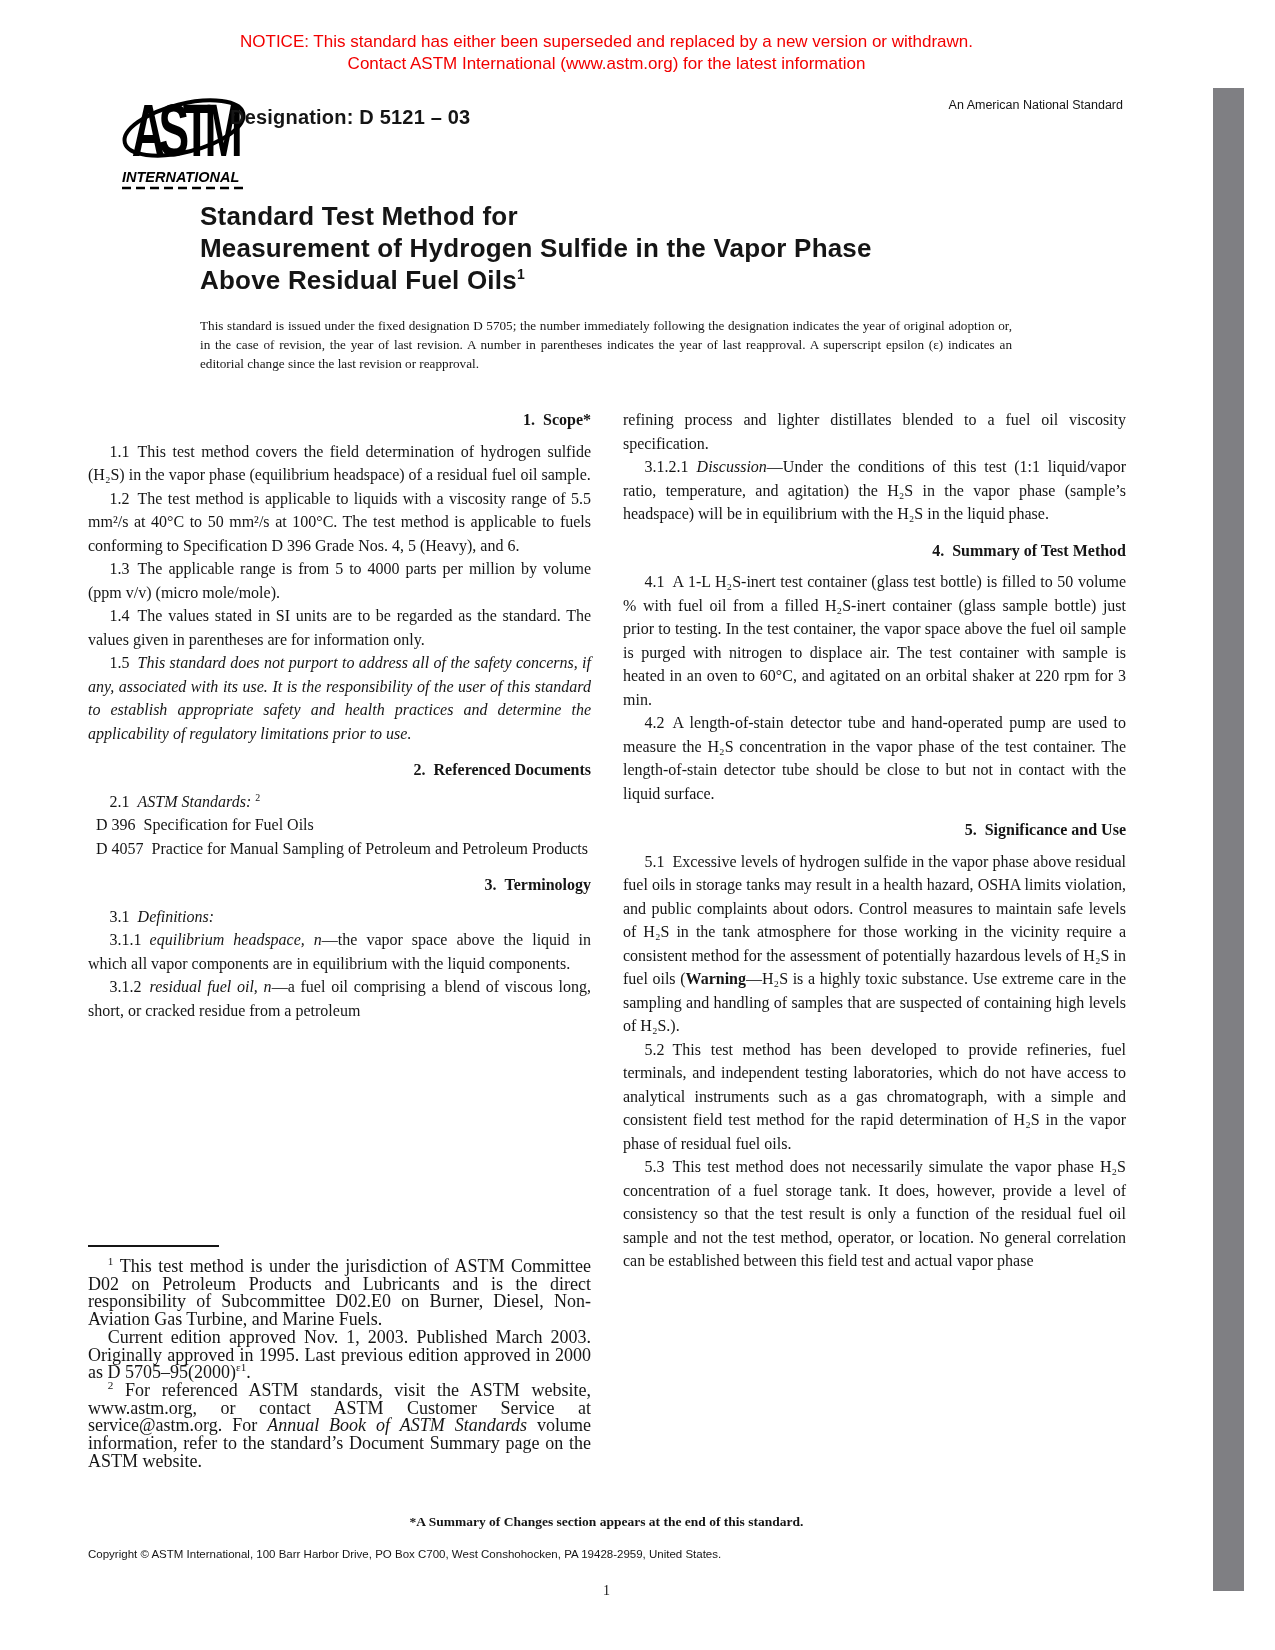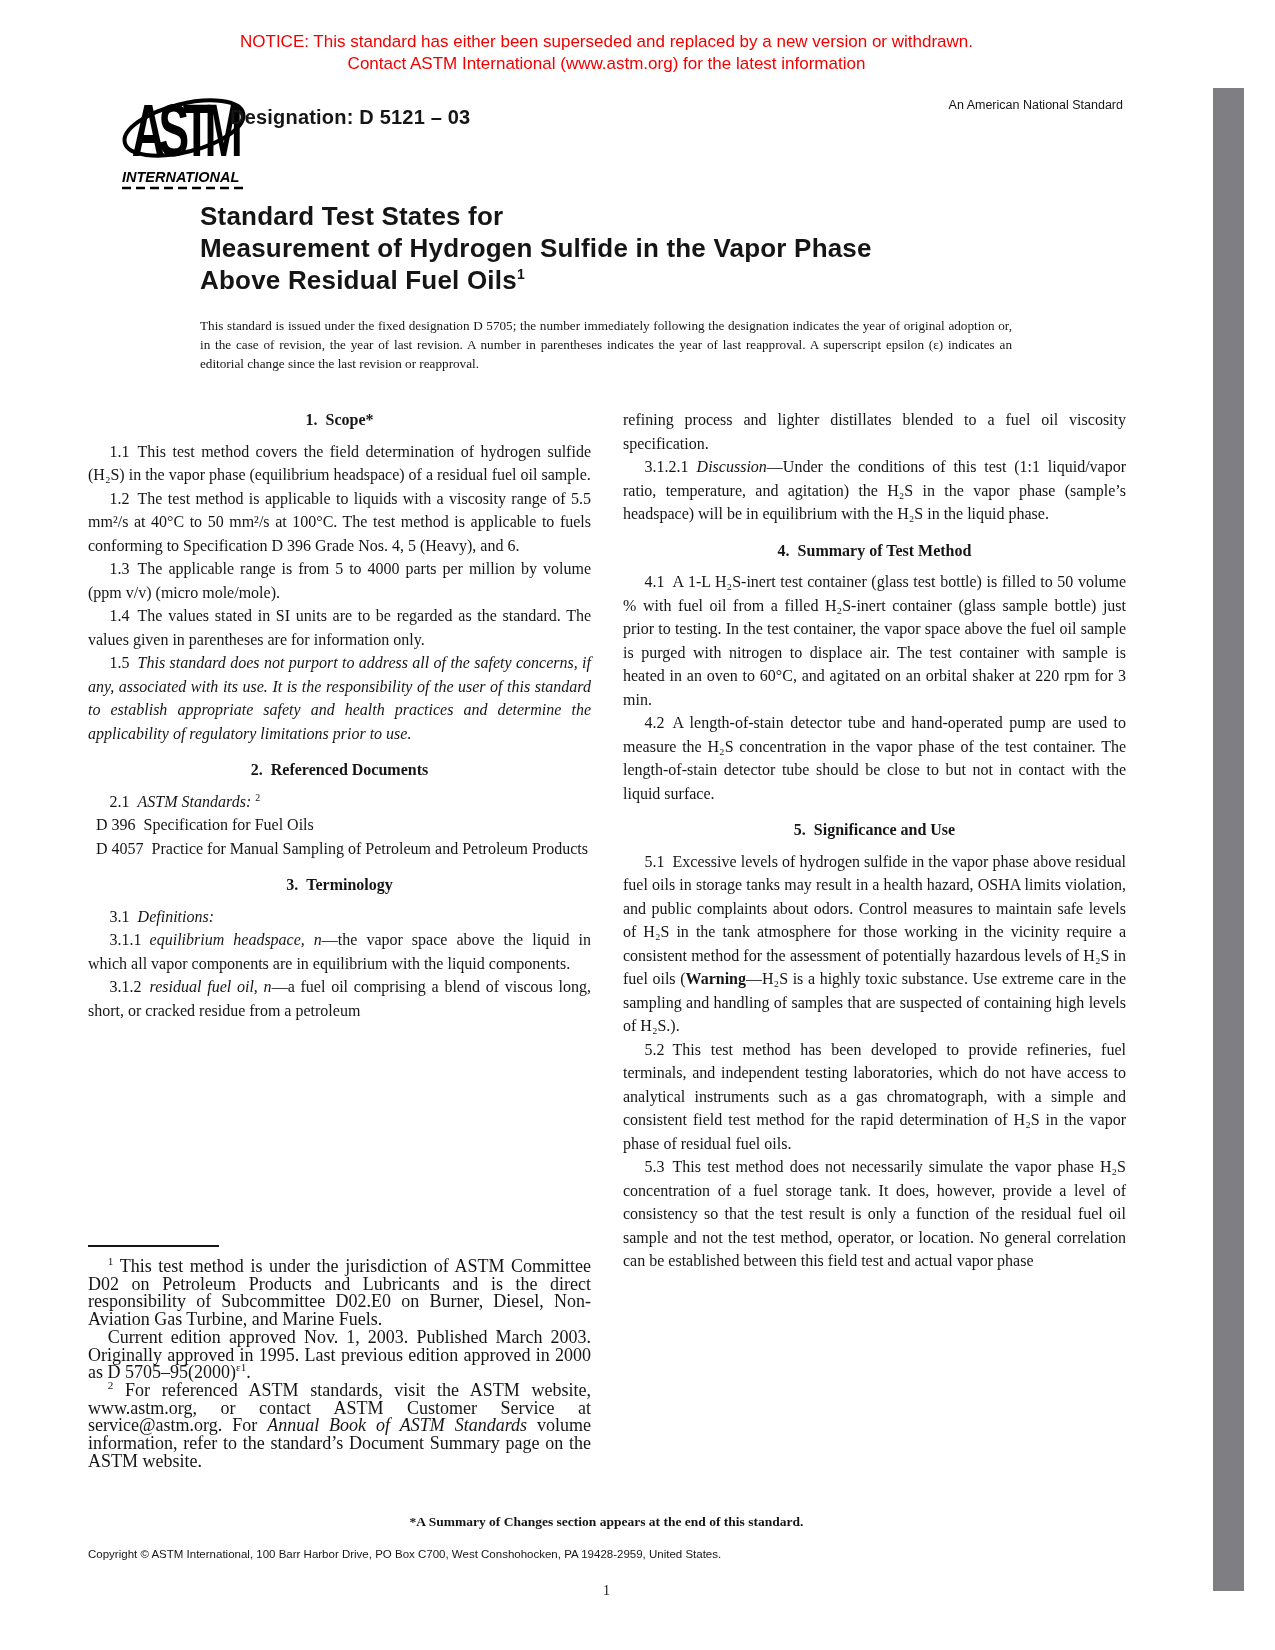--- a/index.html
+++ b/index.html
@@ -25,21 +25,21 @@
   .title sup{font-size:14px;}
 
   .issued{position:absolute;left:200px;top:317px;width:812px;margin:0;
           font-size:13.2px;line-height:18.8px;text-align:justify;}
 
   .col{position:absolute;top:408px;width:503px;font-size:16px;line-height:23.5px;
        text-align:justify;}
   .col-left{left:88px;}
   .col-right{left:623px;}
 
-  .sec-h{font-weight:bold;margin:13px 0 8px 0;text-align:center;}
+  .sec-h{font-weight:bold;margin:13px 0 8px 0;text-align:right;}
   .sec-h:first-child{margin-top:0;}
   .para{text-indent:1.35em;}
   .para.noindent{text-indent:0;}
   .para.ref{padding-left:2em;text-indent:-1.5em;}
   .i{font-style:italic;}
   .b{font-weight:bold;}
   sup{font-size:0.62em;line-height:0;}
 
   .footnotes{position:absolute;left:88px;top:1245px;width:503px;
              font-size:18px;line-height:17.7px;text-align:justify;}
@@ -74,21 +74,21 @@
       <ellipse cx="64" cy="48" rx="61" ry="24" fill="none" stroke="#000" stroke-width="4" transform="rotate(-14 64 48)"></ellipse>
       <text x="2" y="102" font-family="'Liberation Sans','DejaVu Sans',sans-serif" font-size="14.5" font-weight="bold" font-style="italic" fill="#000">INTERNATIONAL</text>
       <line x1="2" y1="108" x2="126" y2="108" stroke="#000" stroke-width="2.5" stroke-dasharray="9 5"></line>
     </svg>
   </div>
 
   <div class="designation">Designation: D 5121 – 03</div>
 
   <div class="natl">An American National Standard</div>
 
-  <h1 class="title"><span>Standard Test States for</span><br><span>Measurement of Hydrogen Sulfide in the Vapor Phase</span><br><span>Above Residual Fuel Oils</span><sup>1</sup></h1>
+  <h1 class="title"><span>Standard Test Method for</span><br><span>Measurement of Hydrogen Sulfide in the Vapor Phase</span><br><span>Above Residual Fuel Oils</span><sup>1</sup></h1>
 
   <p class="issued">This standard is issued under the fixed designation D 5705; the number immediately following the designation indicates the year of original adoption or, in the case of revision, the year of last revision. A number in parentheses indicates the year of last reapproval. A superscript epsilon (ε) indicates an editorial change since the last revision or reapproval.</p>
 
   <div class="col col-left">
       <div class="sec-h">1. Scope*</div>
       <div class="para"><span>1.1 This test method covers the field determination of hydrogen sulfide (H₂S) in the vapor phase (equilibrium headspace) of a residual fuel oil sample.</span></div>
       <div class="para"><span>1.2 The test method is applicable to liquids with a viscosity range of 5.5 mm²/s at 40°C to 50 mm²/s at 100°C. The test method is applicable to fuels conforming to Specification D 396 Grade Nos. 4, 5 (Heavy), and 6.</span></div>
       <div class="para"><span>1.3 The applicable range is from 5 to 4000 parts per million by volume (ppm v/v) (micro mole/mole).</span></div>
       <div class="para"><span>1.4 The values stated in SI units are to be regarded as the standard. The values given in parentheses are for information only.</span></div>
       <div class="para"><span>1.5 </span><span class="i">This standard does not purport to address all of the safety concerns, if any, associated with its use. It is the responsibility of the user of this standard to establish appropriate safety and health practices and determine the applicability of regulatory limitations prior to use.</span></div>

